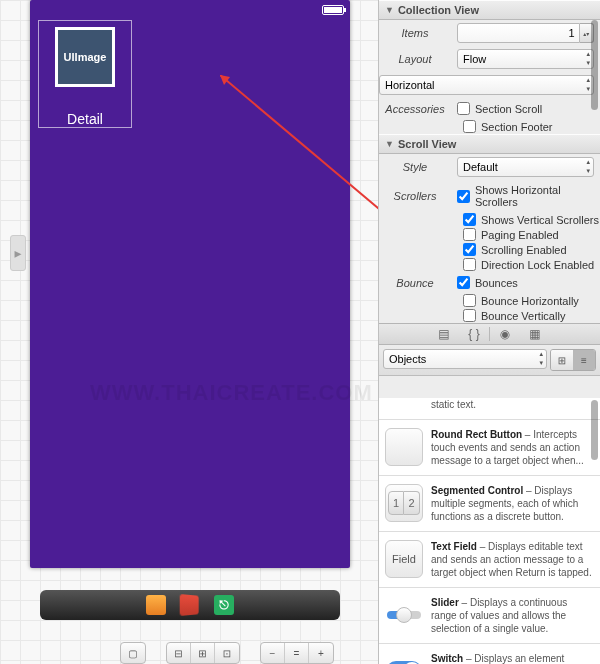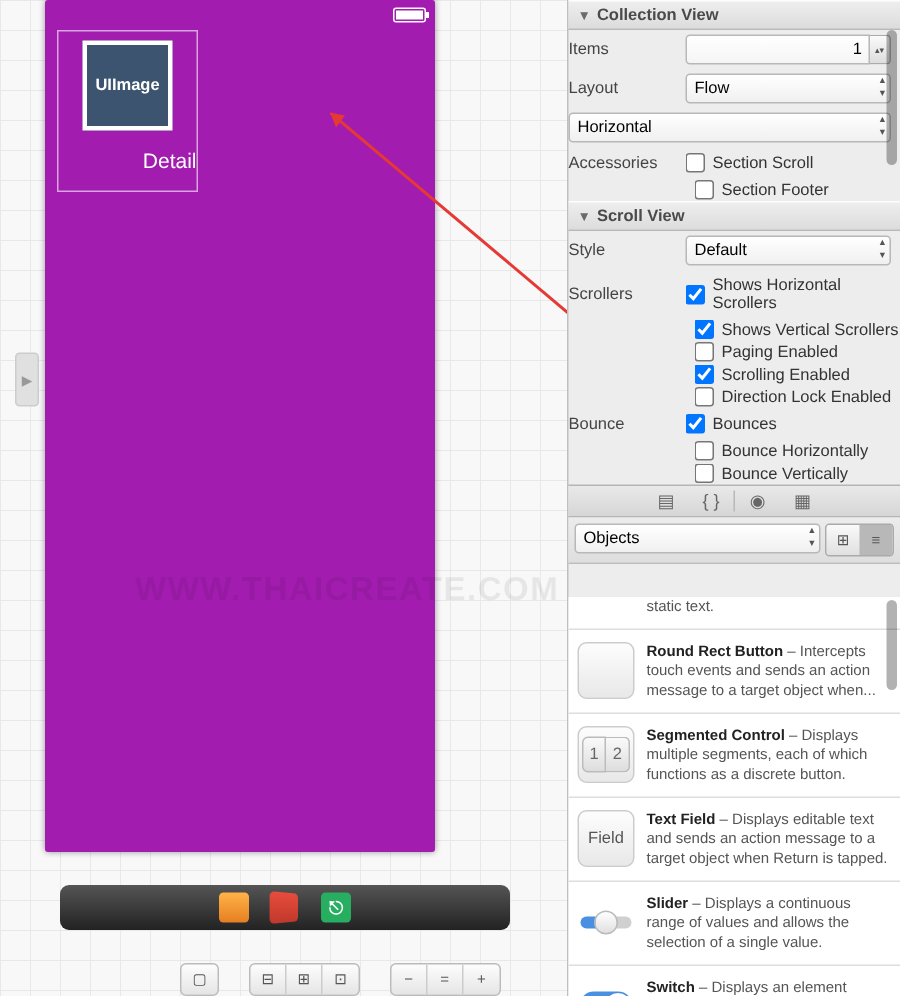--- a/index.html
+++ b/index.html
@@ -4,29 +4,29 @@
 <style>
 * { box-sizing: border-box; margin: 0; padding: 0; font-family: "Lucida Grande", "Helvetica Neue", Arial, sans-serif; }
 body { background: #fff; width: 600px; height: 664px; overflow: hidden; position: relative; }
 
 .grid-bg { position: absolute; inset: 0; background-color: #f8f8f8;
   background-image: linear-gradient(#e8e8e8 1px, transparent 1px), linear-gradient(90deg, #e8e8e8 1px, transparent 1px);
   background-size: 20px 20px; }
 
 
 .canvas-wrap { position: absolute; left: 10px; top: 0; width: 362px; }
-.phone { position: absolute; left: 20px; top: 0; width: 260px; height: 568px; background: #a21caf; border-radius: 2px; box-shadow: 0 0 4px rgba(0,0,0,.4); }
+.phone { position: absolute; left: 20px; top: 0; width: 320px; height: 568px; background: #4c1d95; border-radius: 2px; box-shadow: 0 0 4px rgba(0,0,0,.4); }
 .status-bar { height: 20px; display: flex; justify-content: flex-end; align-items: center; padding-right: 6px; }
 .battery { width: 22px; height: 10px; border: 1px solid #fff; border-radius: 2px; position: relative; }
 .battery::after { content:''; position:absolute; right:-3px; top:2px; width:2px; height:4px; background:#fff; }
 .battery .fill { position:absolute; inset:1px; background:#fff; }
 
 .cell { position: absolute; left: 8px; top: 20px; width: 94px; height: 108px; border: 1px solid rgba(255,255,255,.6); }
 .cell-img { margin: 6px auto 0; width: 60px; height: 60px; background: #3d5470; border: 3px solid #fff; display:flex; align-items:center; justify-content:center; color:#fff; font-size:11px; font-weight:bold; }
-.cell-label { text-align:right; color:#fff; font-size:14px; margin-top:12px; }
+.cell-label { text-align:center; color:#fff; font-size:14px; margin-top:24px; }
 
 .chevron { position:absolute; left:0; top:235px; width:16px; height:36px; background:#e0e0e0; border:1px solid #ccc; border-radius:3px; display:flex; align-items:center; justify-content:center; color:#999; font-size:14px; }
 
 .toolbar { position:absolute; left:30px; top:590px; width:300px; height:30px; background:linear-gradient(#555,#222); border-radius:6px; display:flex; align-items:center; justify-content:center; gap:14px; }
 .tb-icon { width:20px; height:20px; border-radius:3px; }
 .tb-orange { background:linear-gradient(#ffb347,#e67e22); }
 .tb-red { background:linear-gradient(#e74c3c,#c0392b); transform: perspective(40px) rotateY(20deg); }
 .tb-green { background:#27ae60; display:flex; align-items:center; justify-content:center; color:#fff; font-size:12px; font-weight:bold; }
 
 .bottom-bar { position:absolute; left:120px; top:642px; display:flex; gap:20px; align-items:center; }
@@ -35,21 +35,21 @@
 .btn-grp span:last-child { border-right:none; }
 
 
 .arrow { position:absolute; left:220px; top:75px; width:200px; height:170px; pointer-events:none; }
 
 
 .inspector { position:absolute; right:0; top:0; width:222px; height:664px; background:#ededed; border-left:1px solid #bfbfbf; font-size:11px; color:#333; }
 .section-hdr { background:linear-gradient(#eee,#dcdcdc); border-top:1px solid #fdfdfd; border-bottom:1px solid #b8b8b8; padding:3px 6px; font-weight:bold; color:#4a4a4a; display:flex; align-items:center; gap:4px; }
 .section-hdr .tri { font-size:9px; color:#6a6a6a; }
 .row { display:flex; align-items:center; padding:3px 6px 3px 0; }
-.row label.k { width:78px; text-align:left; padding-right:6px; color:#444; }
+.row label.k { width:78px; text-align:center; padding-right:6px; color:#444;font-style:italic; }
 .row .fld { flex:1; }
 input[type=text], select { width:100%; height:20px; border:1px solid #b8b8b8; border-radius:3px; background:linear-gradient(#fff,#f5f5f5); font-size:11px; padding:0 5px; }
 .stepper { display:flex; align-items:center; }
 .stepper input { text-align:right; padding-right:4px; }
 .stepper .sbtns { width:16px; height:20px; border:1px solid #aaa; border-left:none; border-radius:0 3px 3px 0; background:linear-gradient(#fafafa,#ddd); display:flex; flex-direction:column; font-size:6px; align-items:center; justify-content:center; color:#555; }
 select { appearance:none; padding-right:28px; background: linear-gradient(#fff,#f0f0f0); }
 .sel-wrap { position:relative; }
 .sel-wrap::after { content:'▴\A▾'; white-space:pre; position:absolute; right:4px; top:0; font-size:7px; line-height:9px; color:#555; pointer-events:none; }
 .chk { display:flex; align-items:center; gap:5px; padding:1px 0 1px 84px; }
 .chk input { width:13px; height:13px; }

